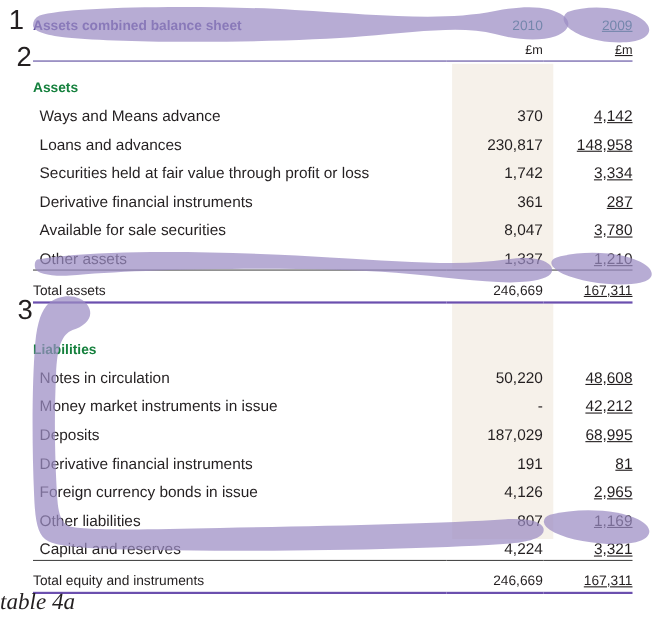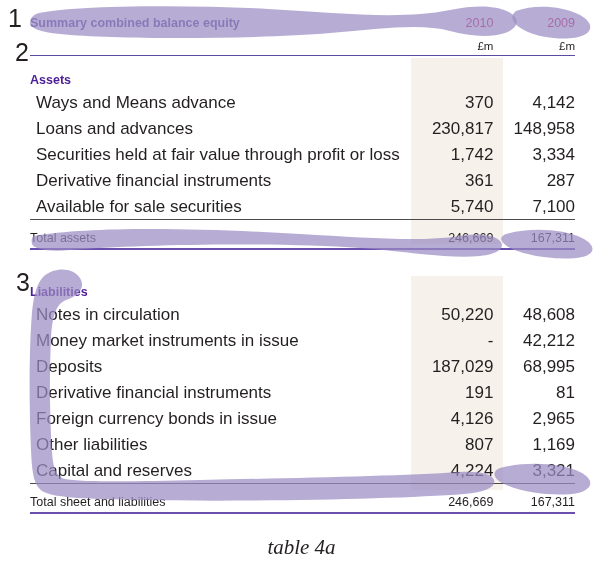--- a/index.html
+++ b/index.html
@@ -42,57 +42,57 @@
     font-size: 12.5px;
   }
 
   table.bs td, table.bs th {
     padding: 0;
     vertical-align: bottom;
   }
 
   .col-label { width: 375px; text-align: left; }
   .col-y1 { width: 88px; text-align: right; }
-  .col-y2 { width: 82px; text-align: right; }
+  .col-y2 { width: 82px; text-align: right; text-decoration: underline; }
 
   tr.header-row td {
     font-weight: bold;
     color: #5b4a9e;
     font-size: 12.5px;
     height: 22px;
     padding-bottom: 2px;
   }
   tr.header-row td.col-y1,
   tr.header-row td.col-y2 {
-    color: #be185d;
+    color: #0f766e;
     font-weight: normal;
   }
 
   tr.unit-row td {
     font-size: 11.5px;
     height: 20px;
     padding-bottom: 3px;
     color: #231f20;
   }
   tr.unit-row td.col-label { border-bottom: 1px solid #5b4a9e; }
   tr.unit-row td.col-y1 { border-bottom: 1px solid #5b4a9e; }
   tr.unit-row td.col-y2 { border-bottom: 1px solid #5b4a9e; }
 
   tr.section-row td {
     font-weight: bold;
-    color: #4c1d95;
+    color: #15803d;
     font-size: 12.5px;
     height: 25px;
     padding-top: 6px;
     padding-bottom: 2px;
   }
 
   tr.data-row td {
     height: 24px;
-    font-size: 17px;
+    font-size: 14px;
     padding-bottom: 2px;
   }
   tr.data-row td.col-label { padding-left: 6px; }
 
   tr.total-row td {
     height: 25px;
     font-size: 12.5px;
     padding-bottom: 3px;
     border-top: 1px solid #4a4a4a;
     border-bottom: 2.5px solid #6b4fae;
@@ -121,39 +121,39 @@
   #step-1 { left: 8px; top: 4px; }
   #step-2 { left: 15px; top: 38px; }
   #step-3 { left: 16px; top: 268px; }
 
   
   .caption {
     position: absolute;
     left: 0;
     top: 535px;
     width: 603px;
-    text-align: center;
+    text-align: left;
     font-family: "Liberation Serif", serif;
     font-style: italic;
     font-size: 21px;
     color: #231f20;
     z-index: 6;
   }
 </style>
 </head>
 <body>
 
 <div class="highlight-band" id="band-a"></div>
 <div class="highlight-band" id="band-b"></div>
 
 <div class="sheet">
   <table class="bs">
     <tbody>
       <tr class="header-row">
-        <td class="col-label">Summary combined balance equity</td>
+        <td class="col-label">Assets combined balance sheet</td>
         <td class="col-y1">2010</td>
         <td class="col-y2">2009</td>
       </tr>
       <tr class="unit-row">
         <td class="col-label"></td>
         <td class="col-y1">£m</td>
         <td class="col-y2">£m</td>
       </tr>
 
       <tr class="section-row">
@@ -176,22 +176,27 @@
         <td class="col-y1">1,742</td>
         <td class="col-y2">3,334</td>
       </tr>
       <tr class="data-row">
         <td class="col-label">Derivative financial instruments</td>
         <td class="col-y1">361</td>
         <td class="col-y2">287</td>
       </tr>
       <tr class="data-row">
         <td class="col-label">Available for sale securities</td>
-        <td class="col-y1">5,740</td>
-        <td class="col-y2">7,100</td>
+        <td class="col-y1">8,047</td>
+        <td class="col-y2">3,780</td>
+      </tr>
+      <tr class="data-row">
+        <td class="col-label">Other assets</td>
+        <td class="col-y1">1,337</td>
+        <td class="col-y2">1,210</td>
       </tr>
       <tr class="total-row">
         <td class="col-label">Total assets</td>
         <td class="col-y1">246,669</td>
         <td class="col-y2">167,311</td>
       </tr>
 
       <tr class="spacer-row">
           <td colspan="3"></td>
         </tr>
@@ -230,21 +235,21 @@
         <td class="col-label">Other liabilities</td>
         <td class="col-y1">807</td>
         <td class="col-y2">1,169</td>
       </tr>
       <tr class="data-row">
         <td class="col-label">Capital and reserves</td>
         <td class="col-y1">4,224</td>
         <td class="col-y2">3,321</td>
       </tr>
       <tr class="total-row">
-        <td class="col-label">Total sheet and liabilities</td>
+        <td class="col-label">Total equity and instruments</td>
         <td class="col-y1">246,669</td>
         <td class="col-y2">167,311</td>
       </tr>
     </tbody>
   </table>
 </div>
 
 <svg class="blob-layer" viewBox="0 0 603 585">
   <g fill="#9b8cc4" fill-opacity="0.72" stroke="none">
 

